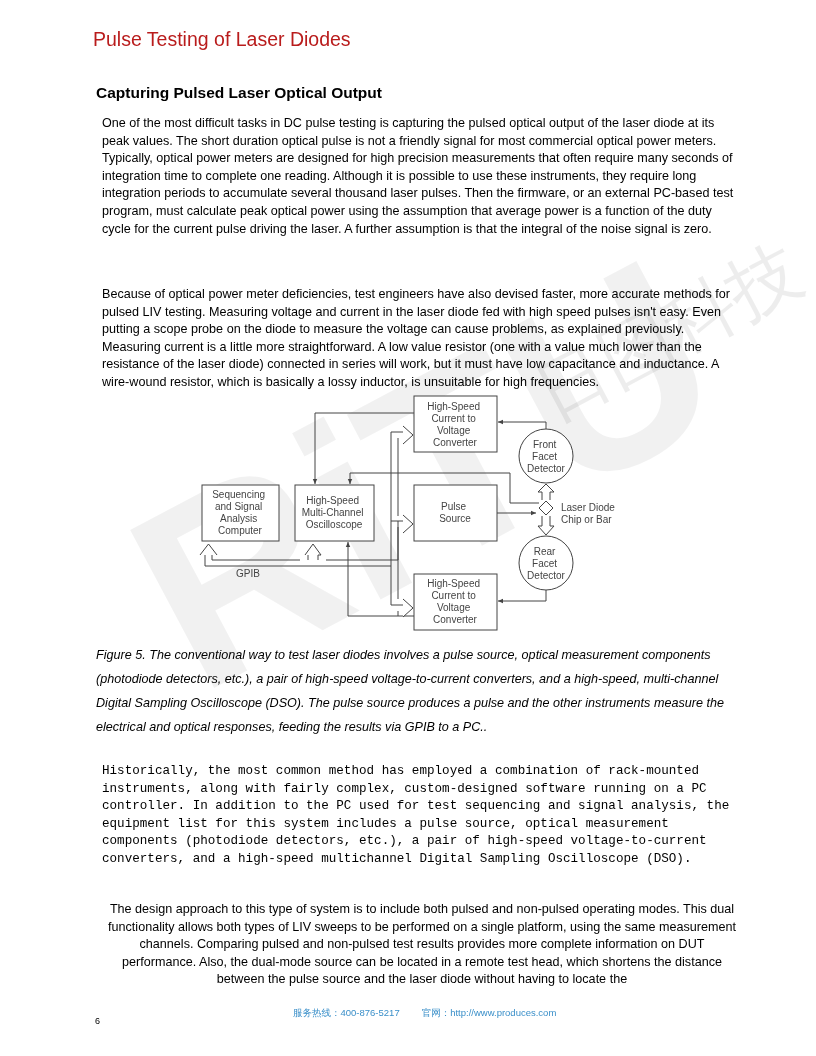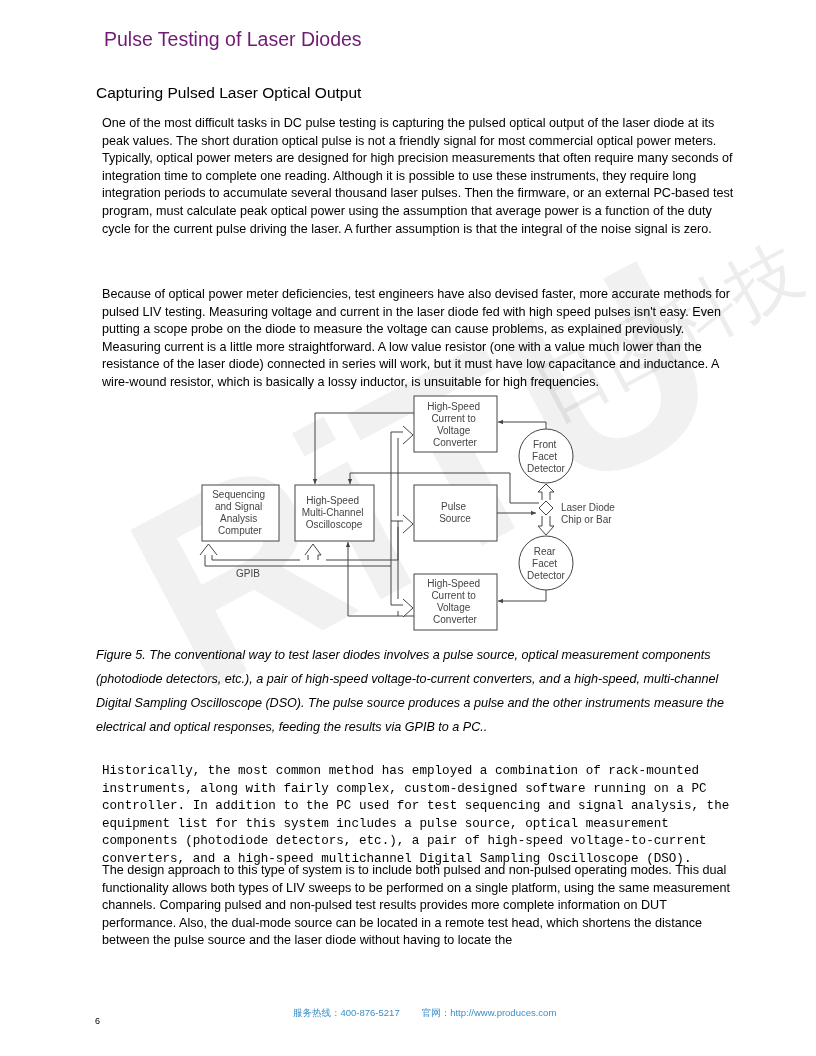--- a/index.html
+++ b/index.html
@@ -6,35 +6,35 @@
   body {
     width: 816px; height: 1056px; position: relative; overflow: hidden;
     background: #ffffff; color: #000;
     font-family: "Liberation Sans", sans-serif;
   }
   .watermark {
     position: absolute; left: 0; top: 0; width: 816px; height: 1056px;
     pointer-events: none; z-index: 0;
   }
   .page-header {
-    position: absolute; left: 104px; top: 28px;
-    font-size: 19.5px; color: #701a75; letter-spacing: 0; text-align: right;
+    position: absolute; left: 93px; top: 28px;
+    font-size: 19.5px; color: #b91c1c; letter-spacing: 0; text-align: right;
   }
   .section-title {
     position: absolute; left: 96px; top: 84px;
-    font-size: 15.5px; font-weight: normal;
+    font-size: 15.5px; font-weight: bold;
   }
   .para {
     position: absolute; left: 96px; width: 640px;
     font-size: 12.6px; line-height: 17.6px; margin: 6px; z-index: 1;
   }
   #p1 { top: 109px; }
   #p2 { top: 280px; }
   #p3 { top: 757px; font-family: Liberation Mono, monospace; }
-  #p4 { top: 856px; }
+  #p4 { top: 895px; text-align: center; }
   .caption {
     position: absolute; left: 96px; top: 643px; width: 640px;
     font-size: 12.6px; line-height: 24px; font-style: italic; z-index: 1;
   }
   .diagram { position: absolute; left: 0; top: 0; z-index: 1; }
   .diagram text {
     font-family: "Liberation Sans", sans-serif; font-size: 10px; fill: #444;
   }
   .footer {
     position: absolute; left: 293px; top: 1007px;

